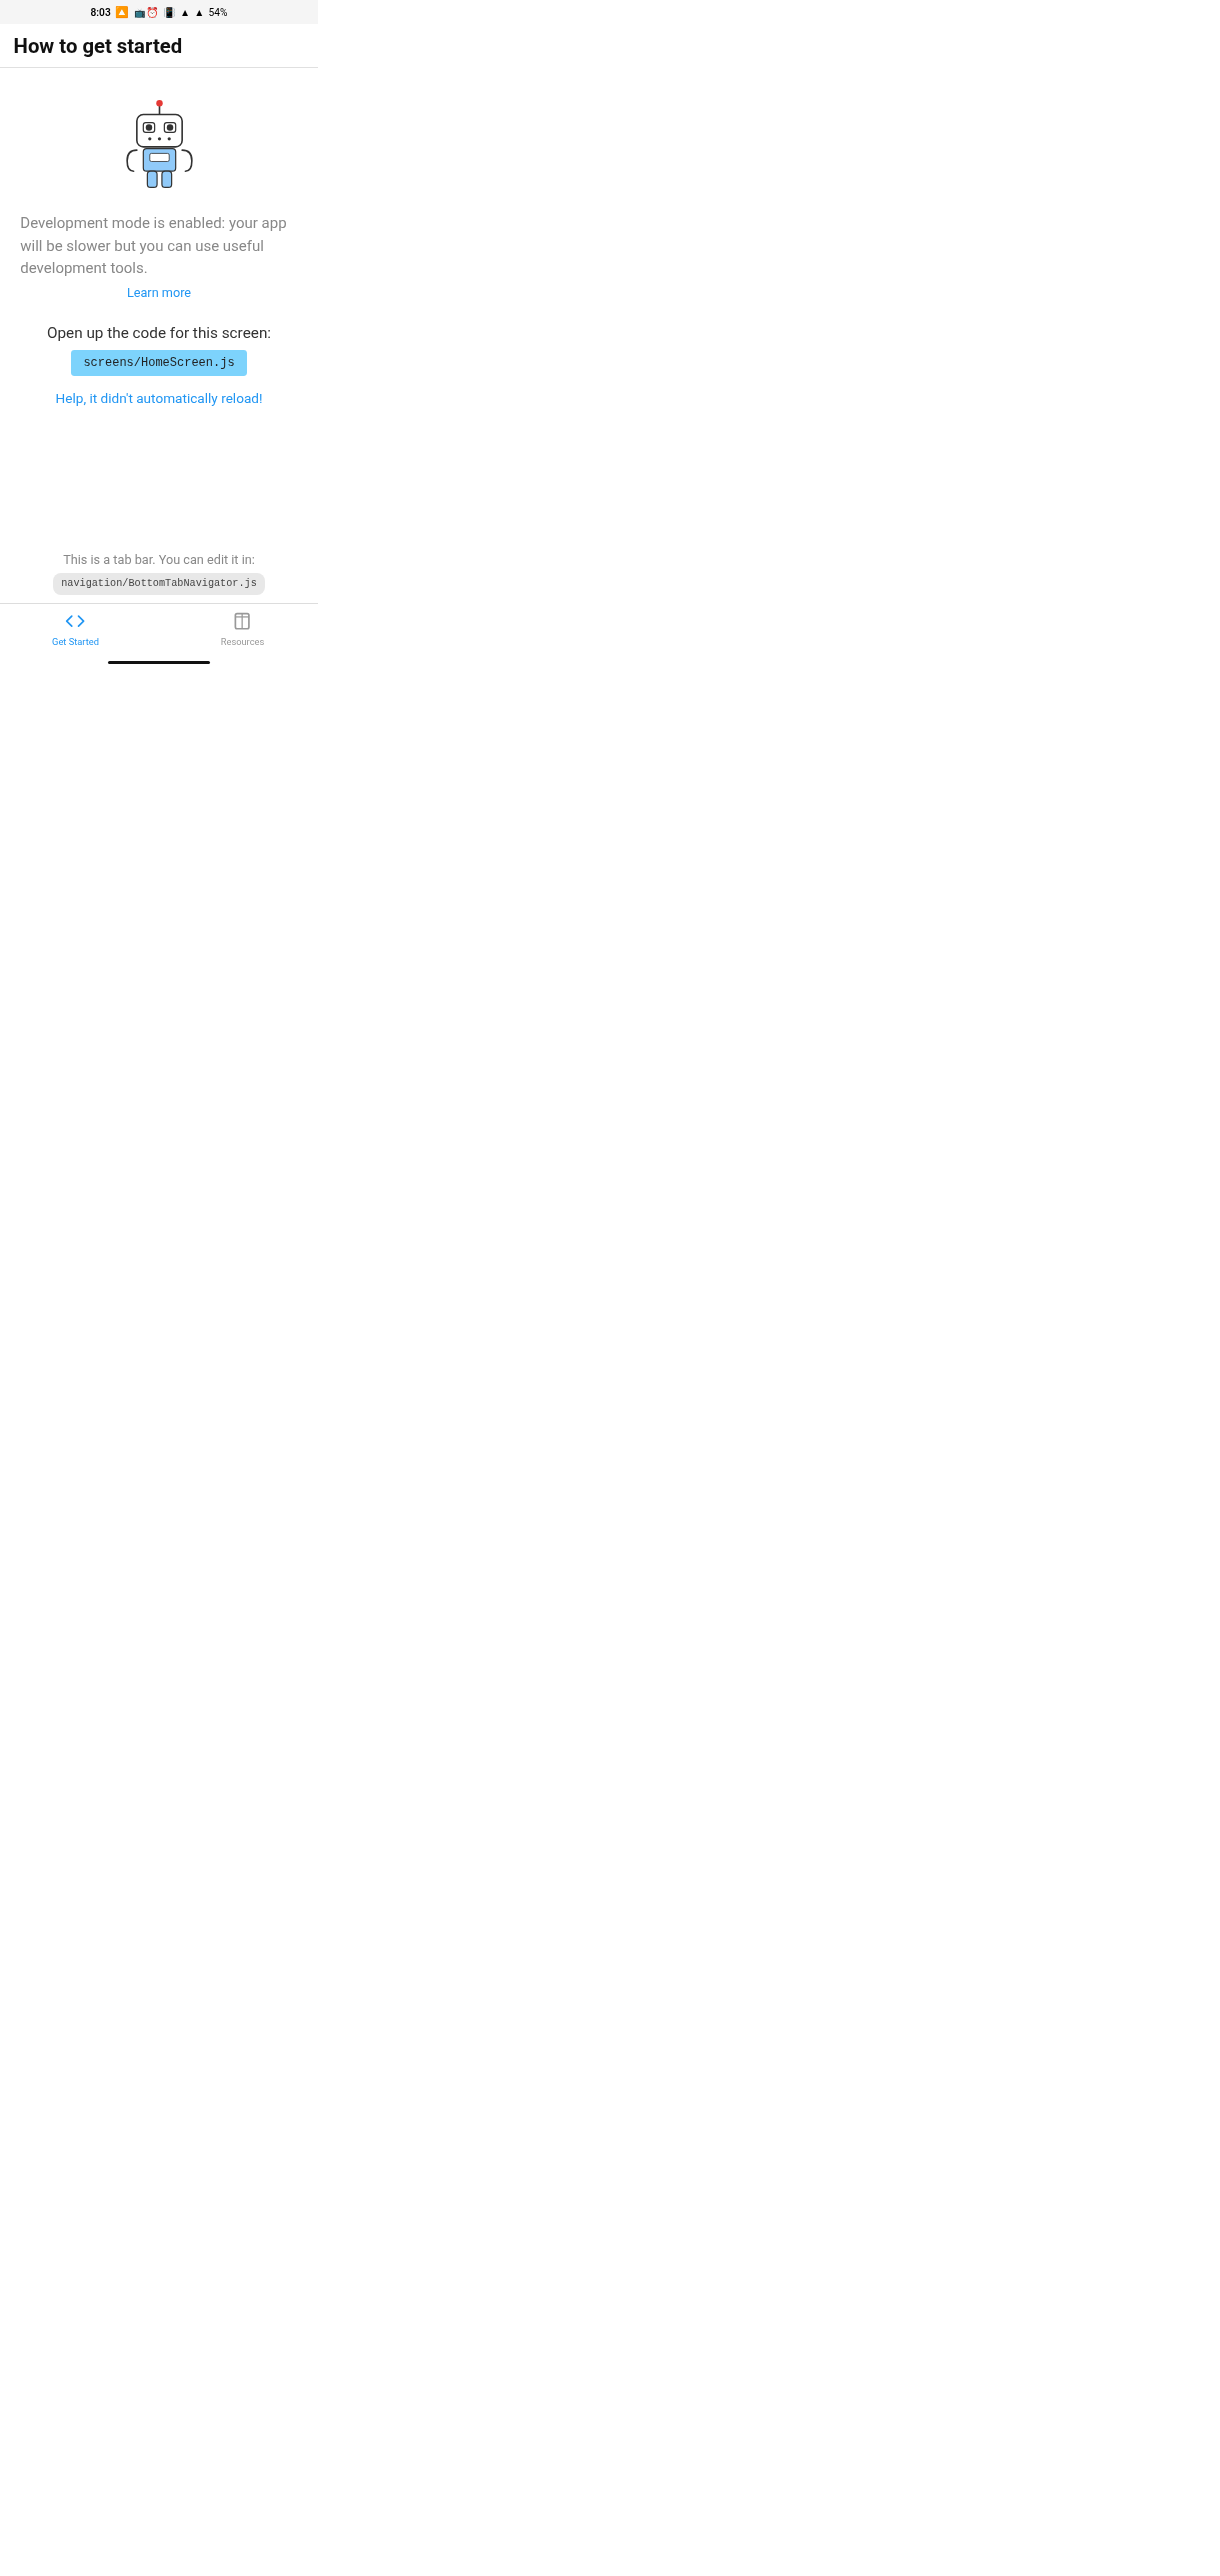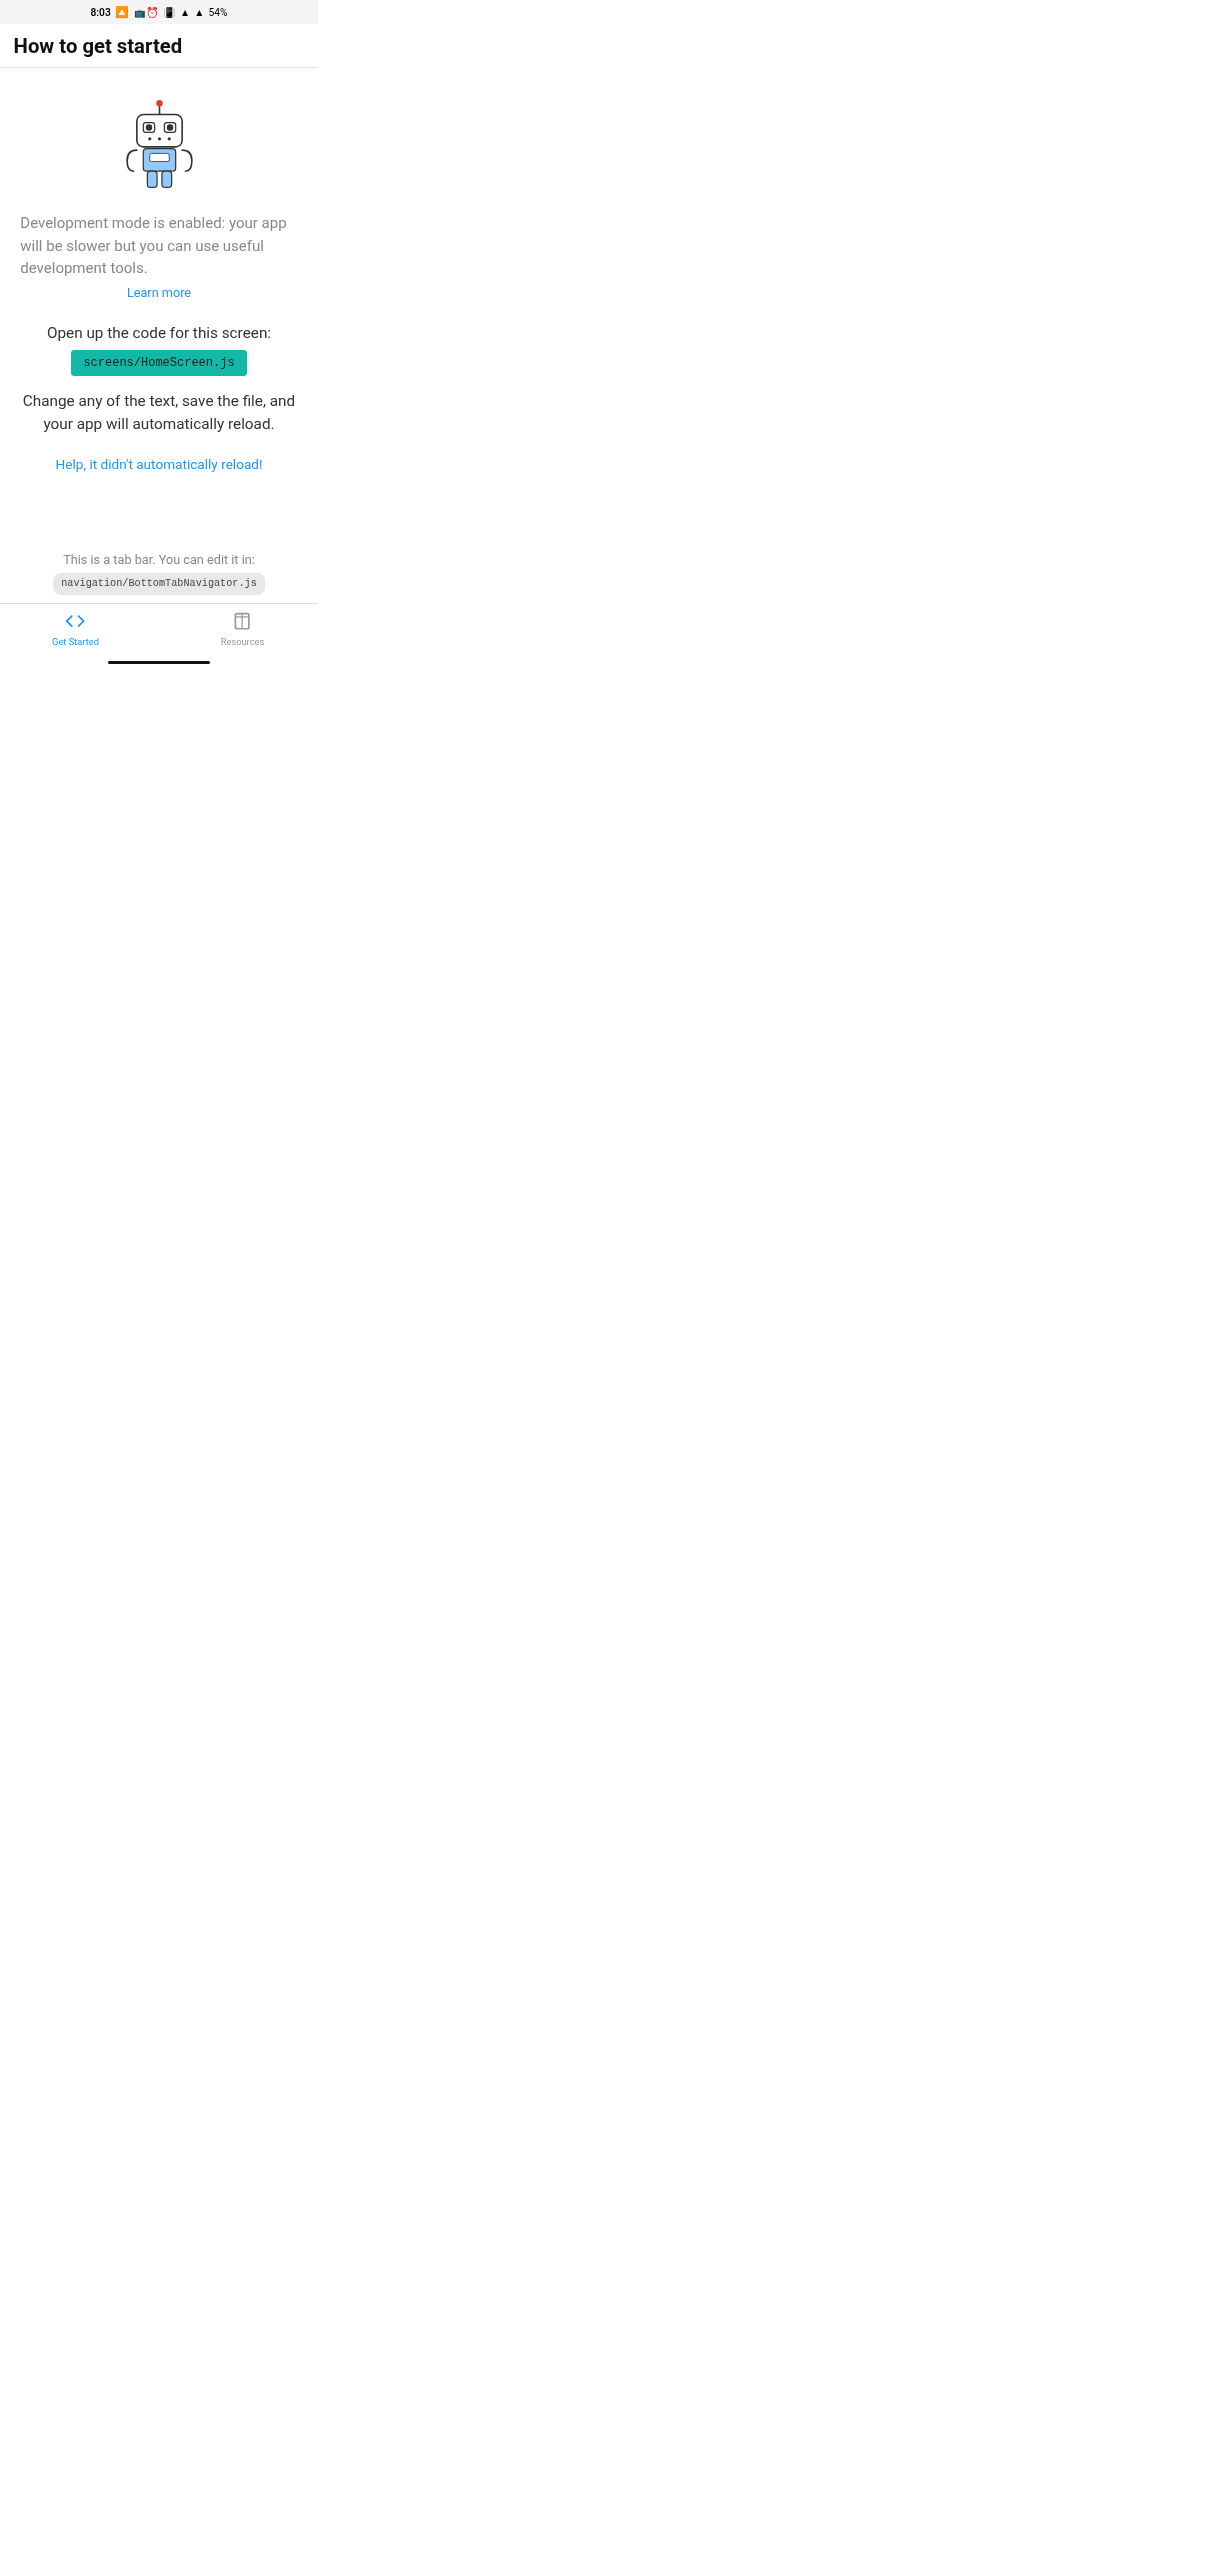--- a/index.html
+++ b/index.html
@@ -103,21 +103,21 @@
     
     .open-code-text {
       text-align: center;
       color: #333;
       font-size: 15.3px;
       font-weight: 400;
       margin-bottom: 8.5px;
     }
 
     .code-block {
-      background: #14b8a6;
+      background: #7dd3fc;
       border-radius: 3.4px;
       padding: 6px 12px;
       font-family: 'Courier New', Courier, monospace;
       font-size: 12px;
       color: #222;
       margin-bottom: 13.6px;
       text-align: center;
     }
 
     .change-text {
@@ -271,21 +271,20 @@
       <rect x="53" y="88" width="12" height="20" rx="4" fill="#90CAF9" stroke="#333" stroke-width="1.5"></rect>
     </svg>
   </div>
 
   <p class="dev-mode-text">Development mode is enabled: your app will be slower but you can use useful development tools.</p>
   <a class="learn-more-link" href="#">Learn more</a>
 
   <p class="open-code-text">Open up the code for this screen:</p>
   <div class="code-block">screens/HomeScreen.js</div>
 
-  <p class="change-text">Change any of the text, save the file, and your app will automatically reload.</p>
 
   <a class="help-link" href="#">Help, it didn't automatically reload!</a>
 
   <div class="spacer"></div>
 </div>
 
 <div class="tab-bar-hint">
   <p class="tab-bar-hint-text">This is a tab bar. You can edit it in:</p>
   <span class="code-block-nav">navigation/BottomTabNavigator.js</span>
 </div>

